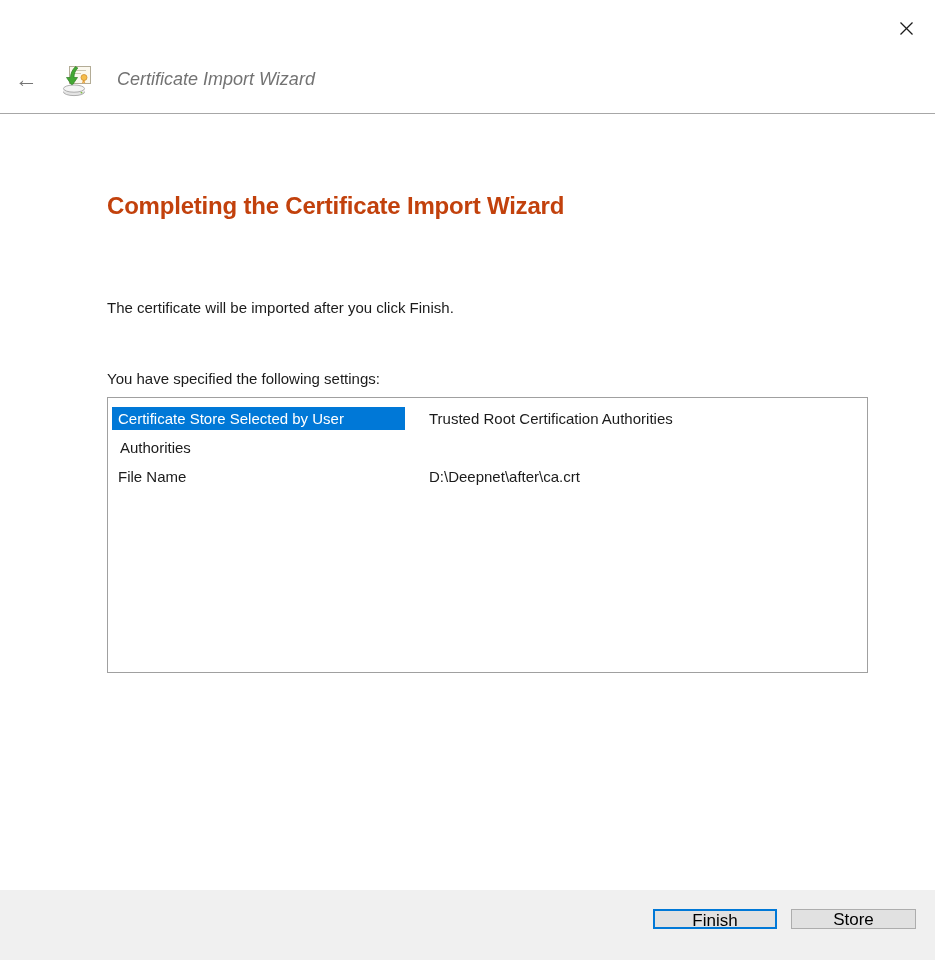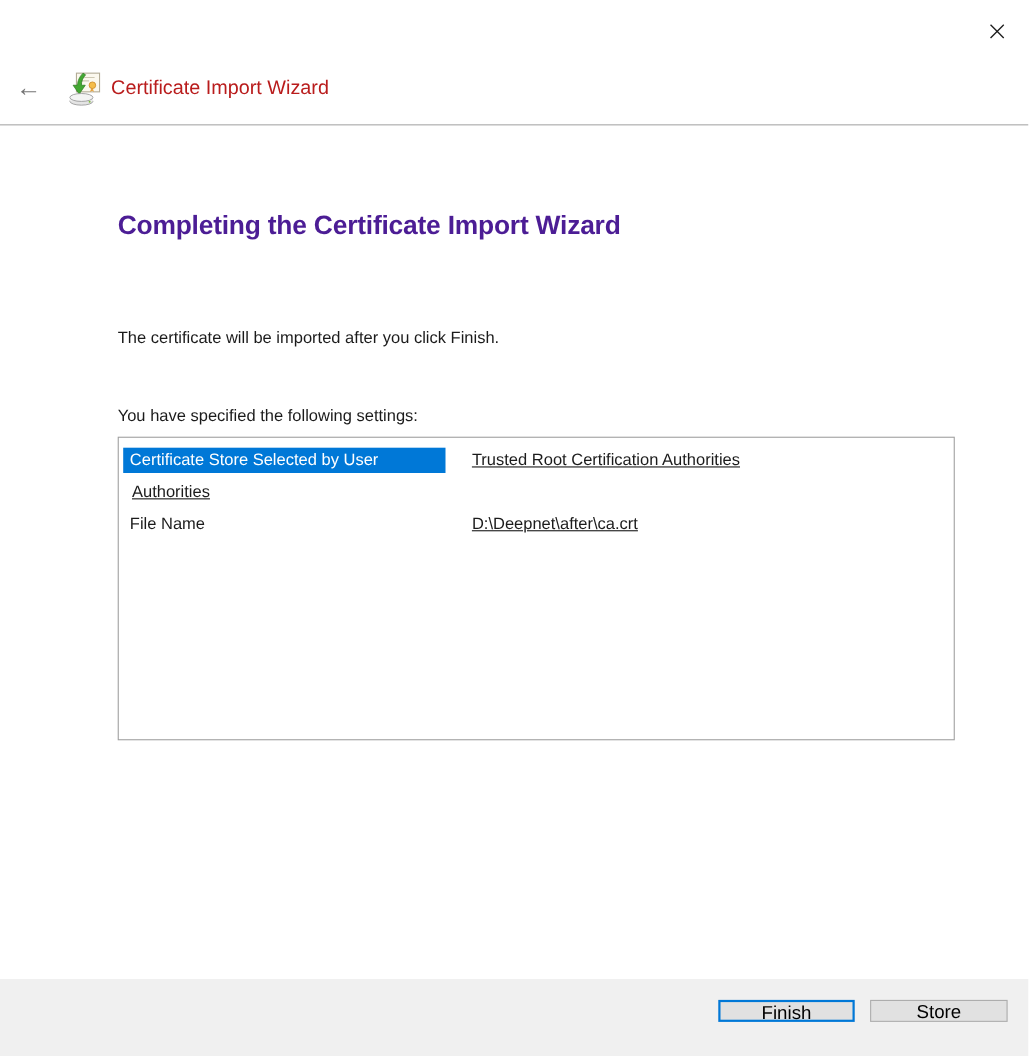--- a/index.html
+++ b/index.html
@@ -25,45 +25,45 @@
 
   
   .header{position:absolute;top:62px;left:0;width:935px;height:38px;}
   .back-arrow{
     position:absolute;left:13px;top:2px;width:26px;height:30px;
     background:transparent;border:none;color:#757575;font-size:23px;line-height:30px;
     text-align:center;cursor:pointer;font-family:"Liberation Sans", sans-serif;
   }
   .wizard-icon{position:absolute;left:61px;top:1px;width:32px;height:36px;}
   .header-title{
-    position:absolute;left:101px;top:7px;font-size:18px;color:#b91c1c;white-space:nowrap;
+    position:absolute;left:117px;top:7px;font-size:18px;color:#737373;white-space:nowrap;font-style:italic;
   }
 
   .divider{position:absolute;top:113px;left:0;width:935px;height:1px;background:var(--divider-gray);}
 
   
   .page-heading{
-    position:absolute;left:107px;top:192px;font-size:24px;font-weight:700;color:#4c1d95;
+    position:absolute;left:107px;top:192px;font-size:24px;font-weight:700;color:#c2410c;
     white-space:nowrap;letter-spacing:-0.2px;
   }
   .intro-text{position:absolute;left:107px;top:299px;font-size:15px;}
   .settings-label{position:absolute;left:107px;top:370px;font-size:15px;text-align:center;}
 
   .settings-box{
     position:absolute;left:107px;top:397px;width:761px;height:276px;
     background:#ffffff;border:1px solid #a0a0a0;padding-top:6px;overflow:hidden;
   }
   .settings-row{display:flex;align-items:center;height:29px;font-size:15px;gap:12px;}
   .settings-key{
     width:293px;margin-left:4px;padding:3px 6px;white-space:nowrap;overflow:hidden;
   }
   .settings-row.selected .settings-key{
     background:var(--selection-blue);color:#ffffff;
   }
-  .settings-value{margin-left:12px;white-space:nowrap;text-decoration:underline;}
+  .settings-value{margin-left:12px;white-space:nowrap;}
 
   
   .footer{
     position:absolute;left:0;top:890px;width:935px;height:70px;
     background:var(--footer-bg);
   }
   .btn{
     position:absolute;top:19px;height:20px;font-size:17px;color:#000;
     background:var(--button-bg);border:1px solid var(--button-border);
     font-family:"Liberation Sans", sans-serif;cursor:pointer;

